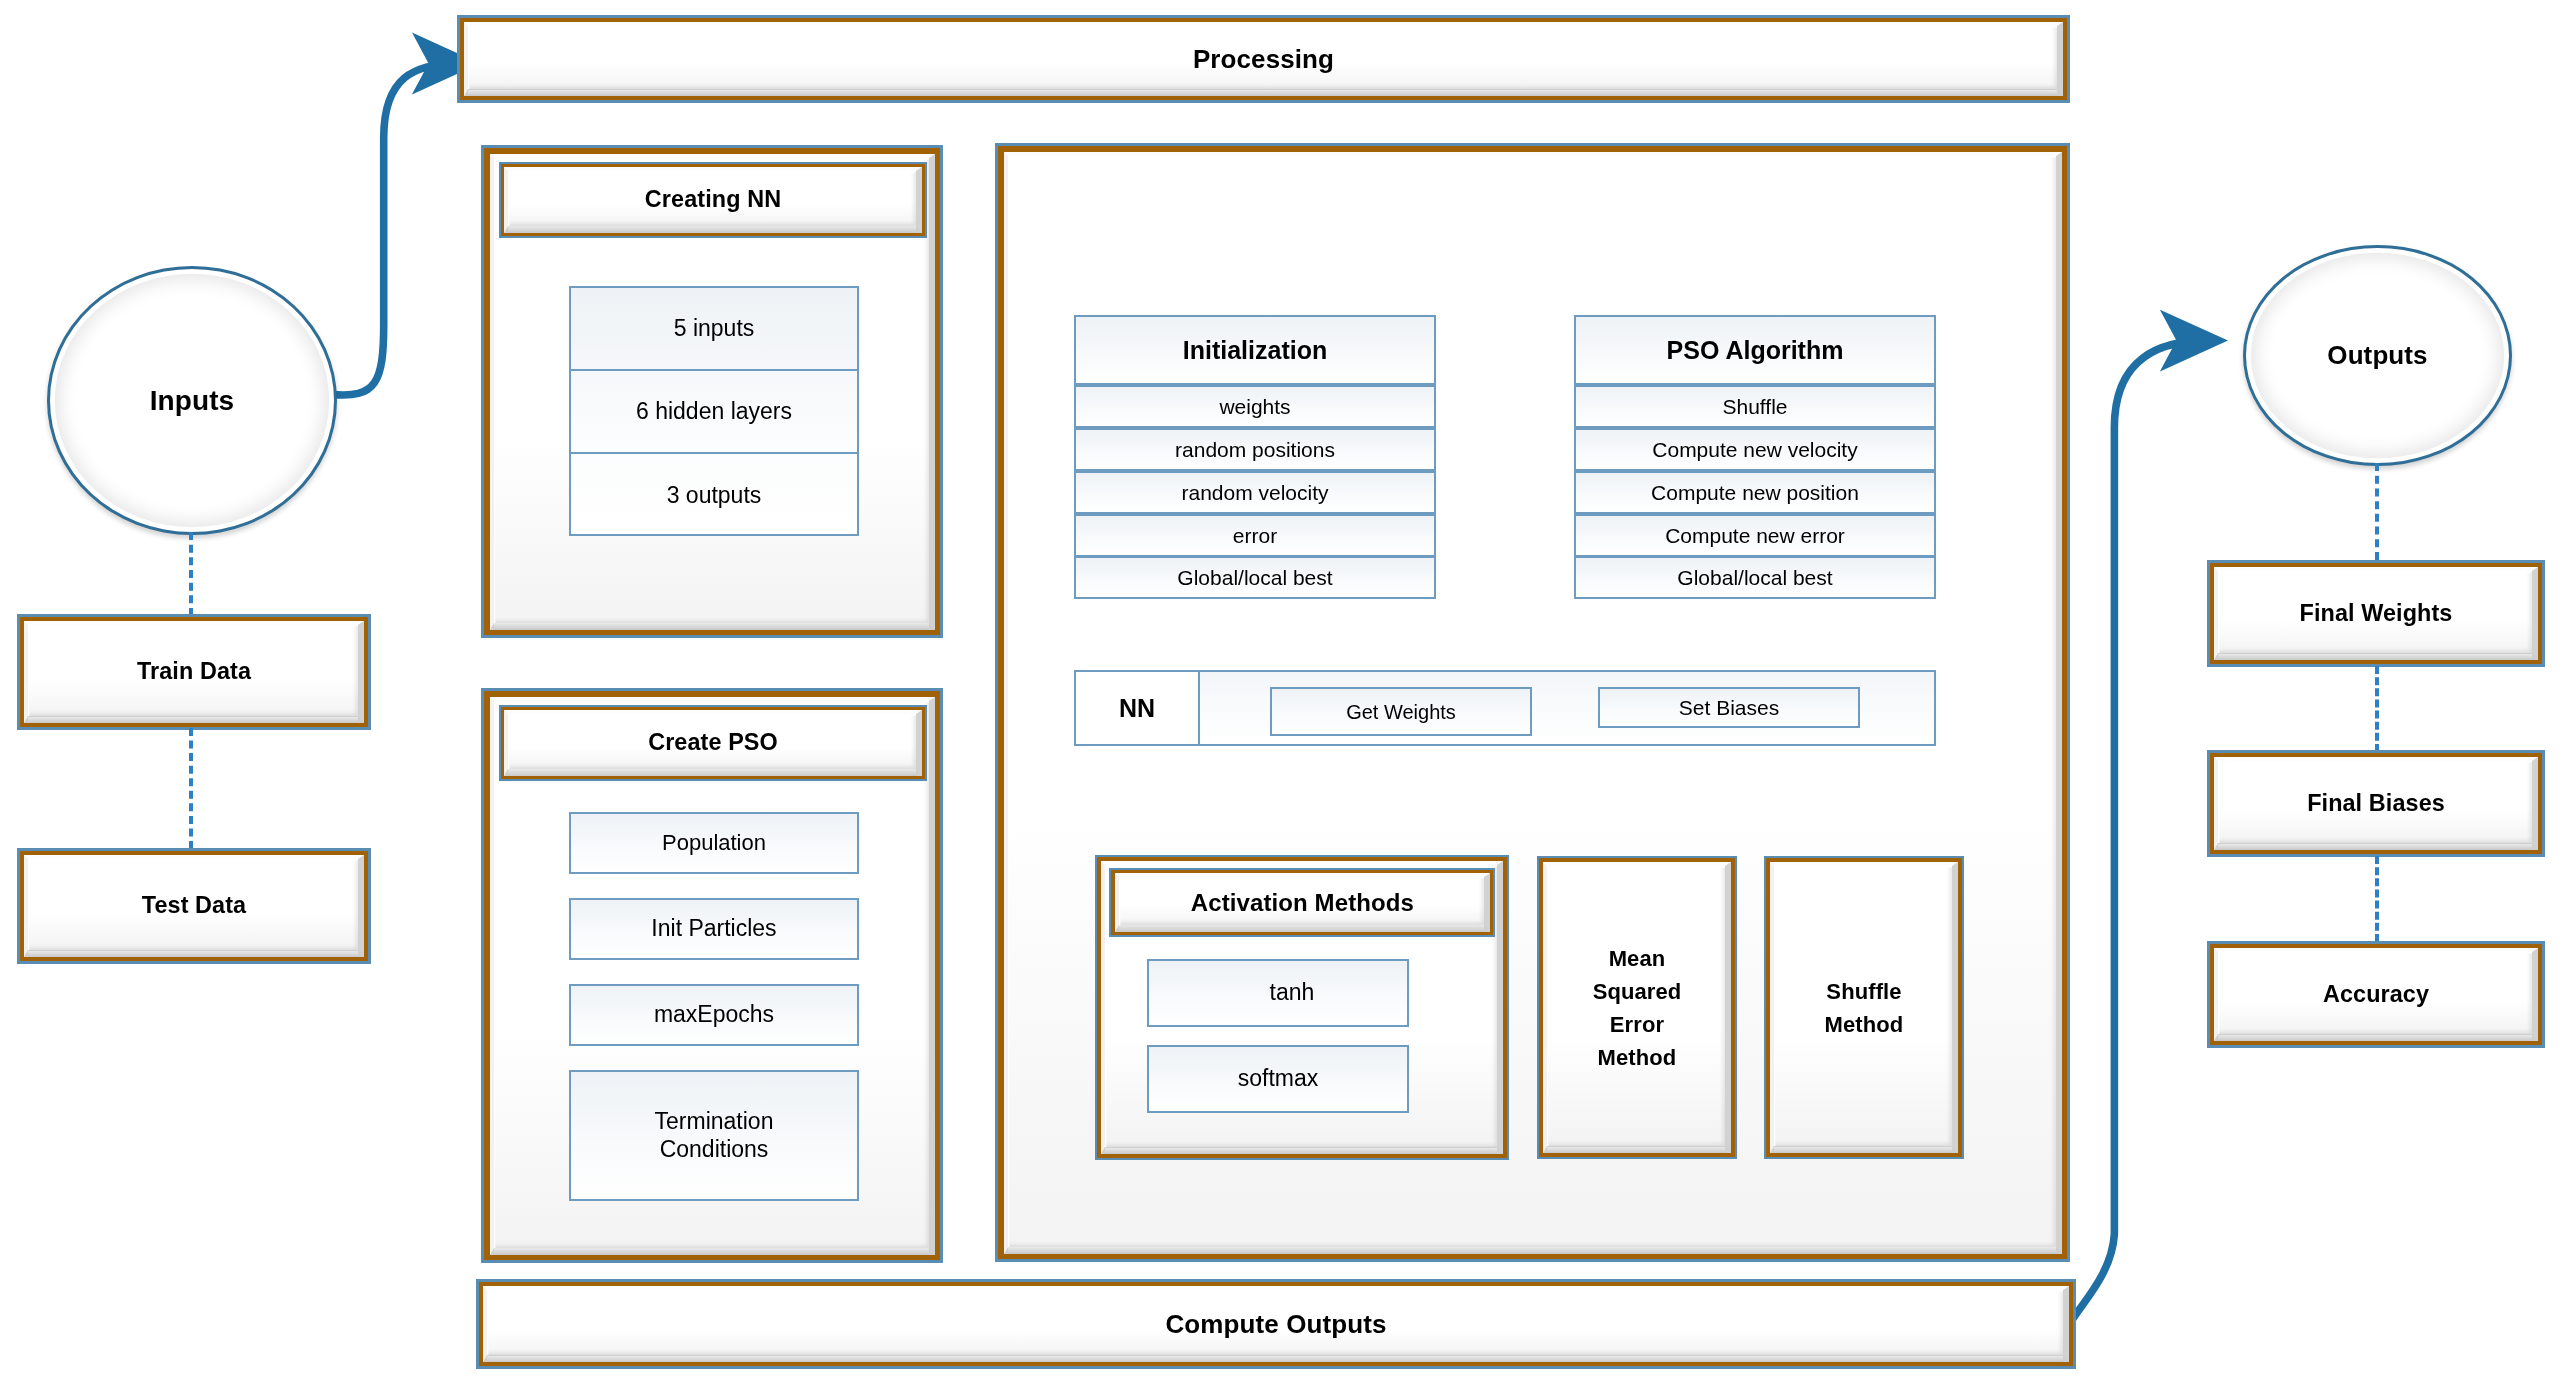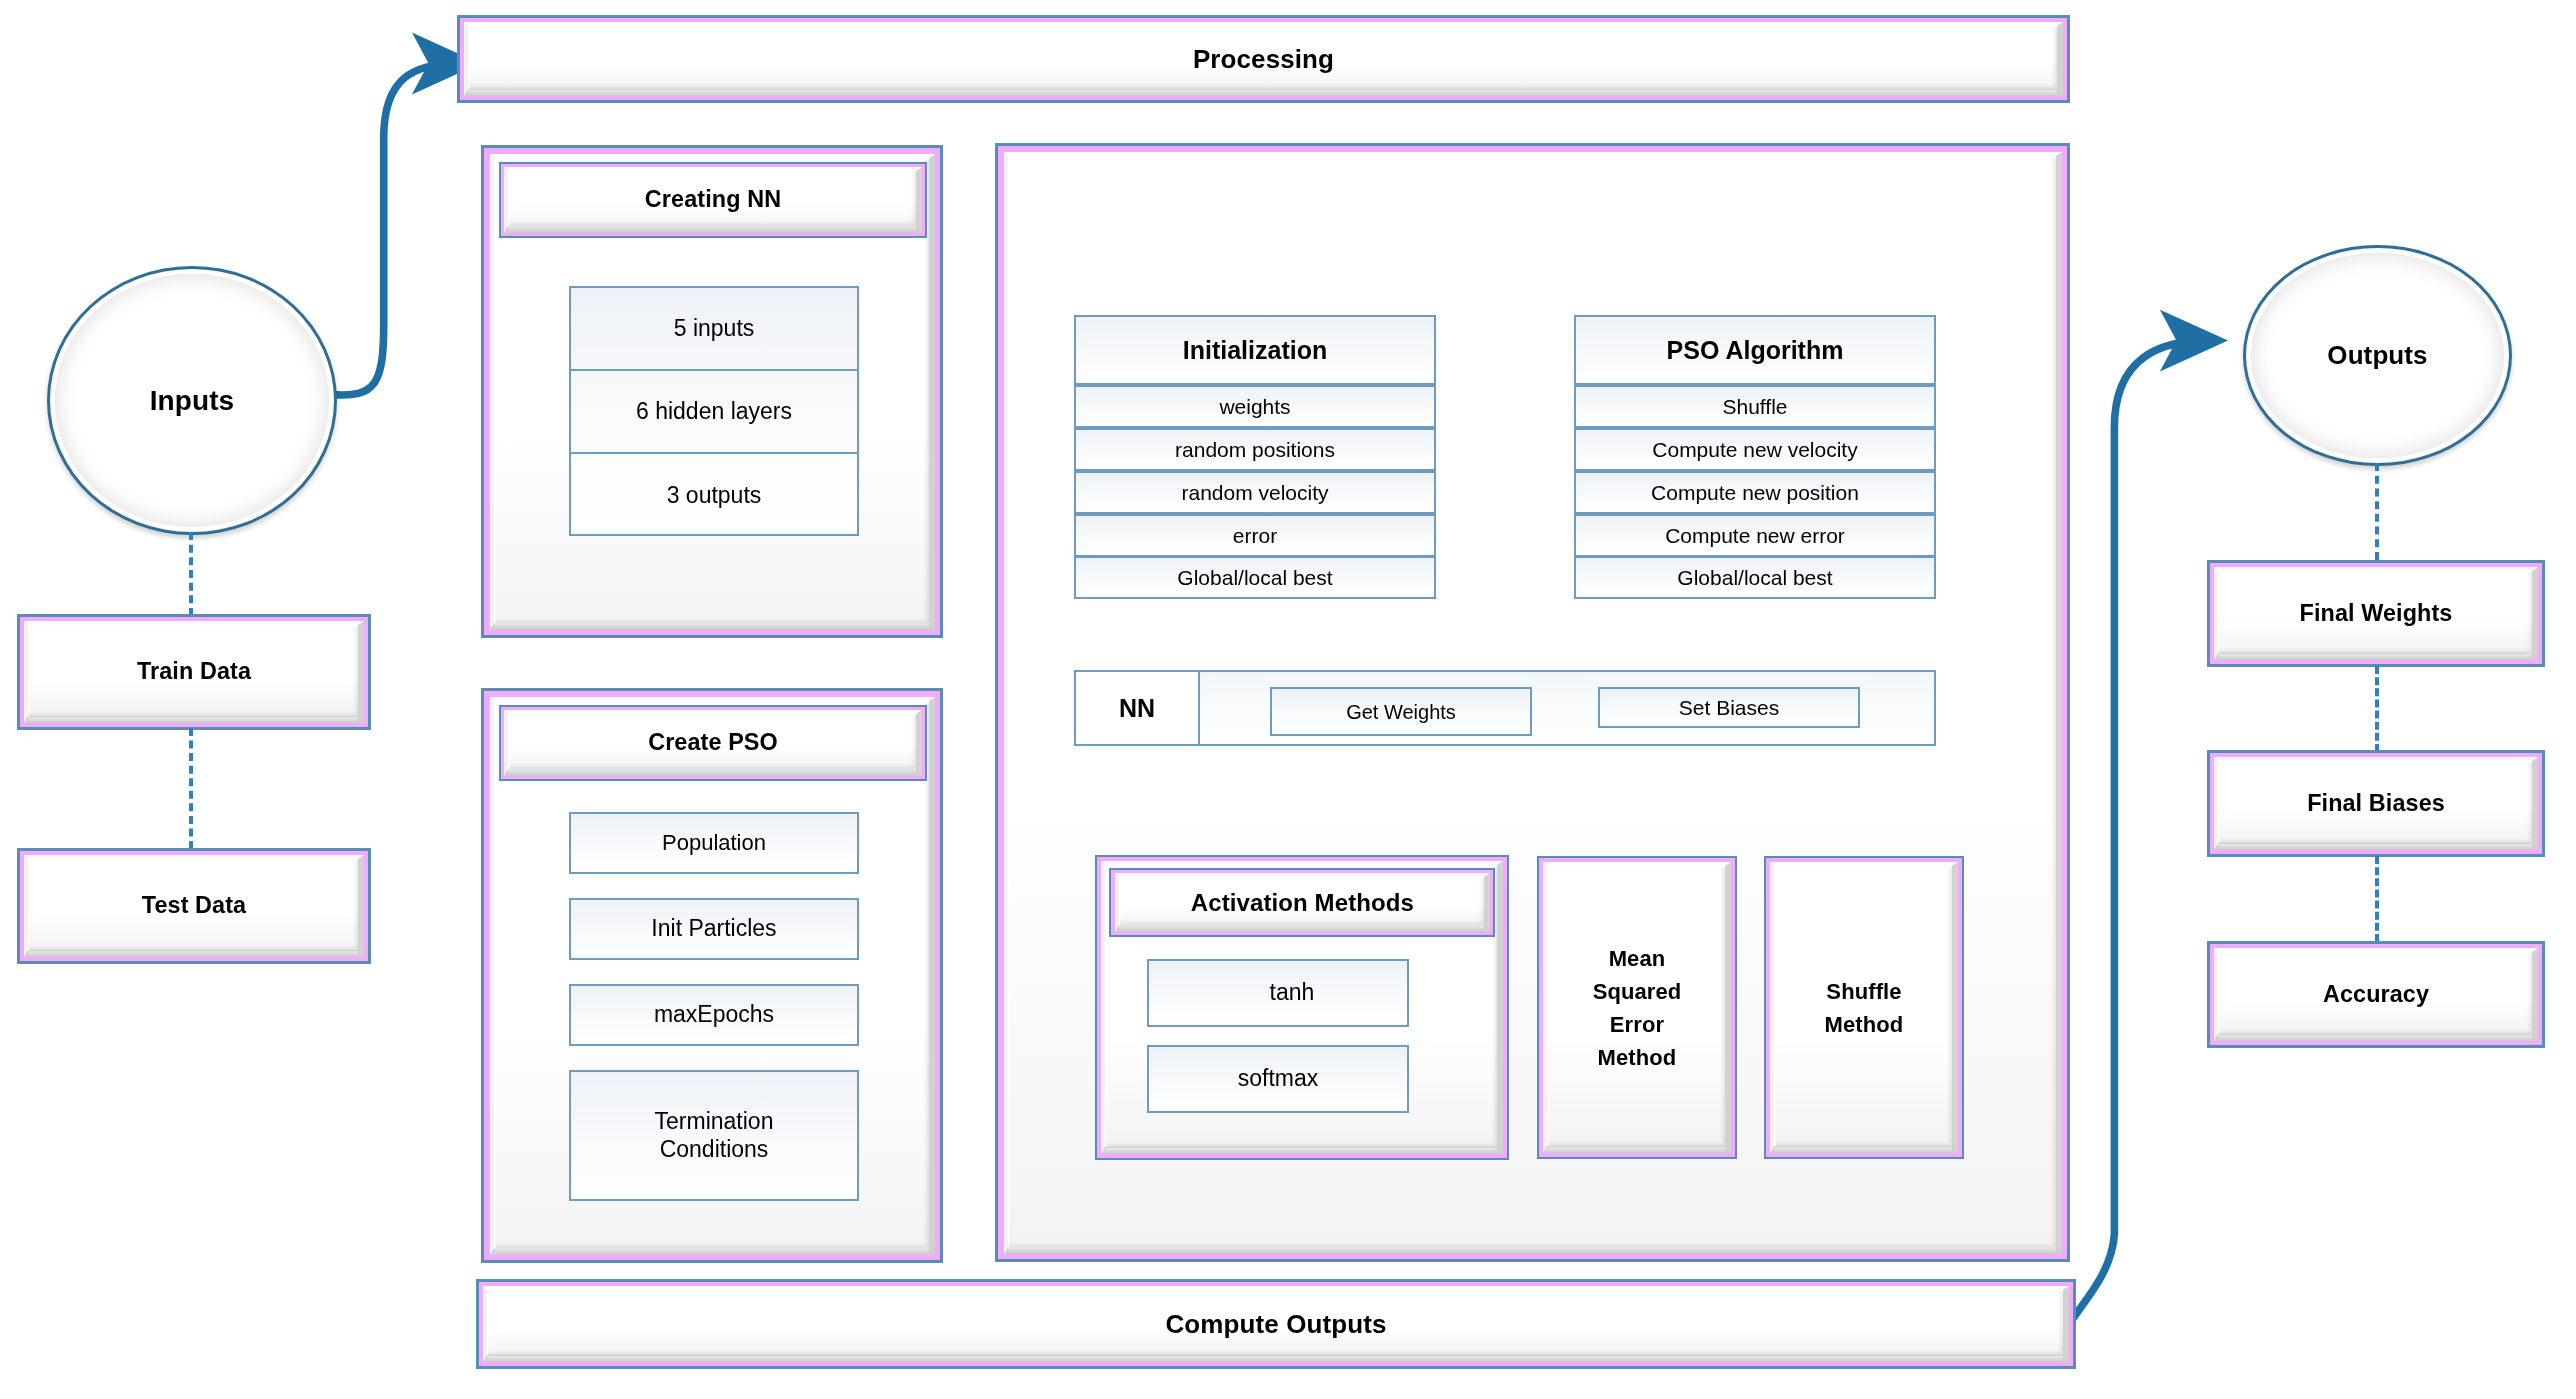--- a/index.html
+++ b/index.html
@@ -7,21 +7,21 @@
     width:2576px;height:1399px;position:relative;overflow:hidden;
     font-family:"Liberation Sans", sans-serif;
     color:#000000;
   }
   .abs{position:absolute;box-sizing:border-box;}
 
   
   
   .frame{
     border:3.4px solid #5a8db4;
-    background:#f0abfc;
+    background:#a16207;
     box-sizing:border-box;
   }
   
   .bevel{
     position:absolute;inset:4.1px;
     background:#ffffff;
     border-top:4.1px solid #fdfdfd;
     border-left:4.8px solid #f2f2f2;
     border-right:6.2px solid #d2d2d2;
     border-bottom:7px solid #cfcfcf;

